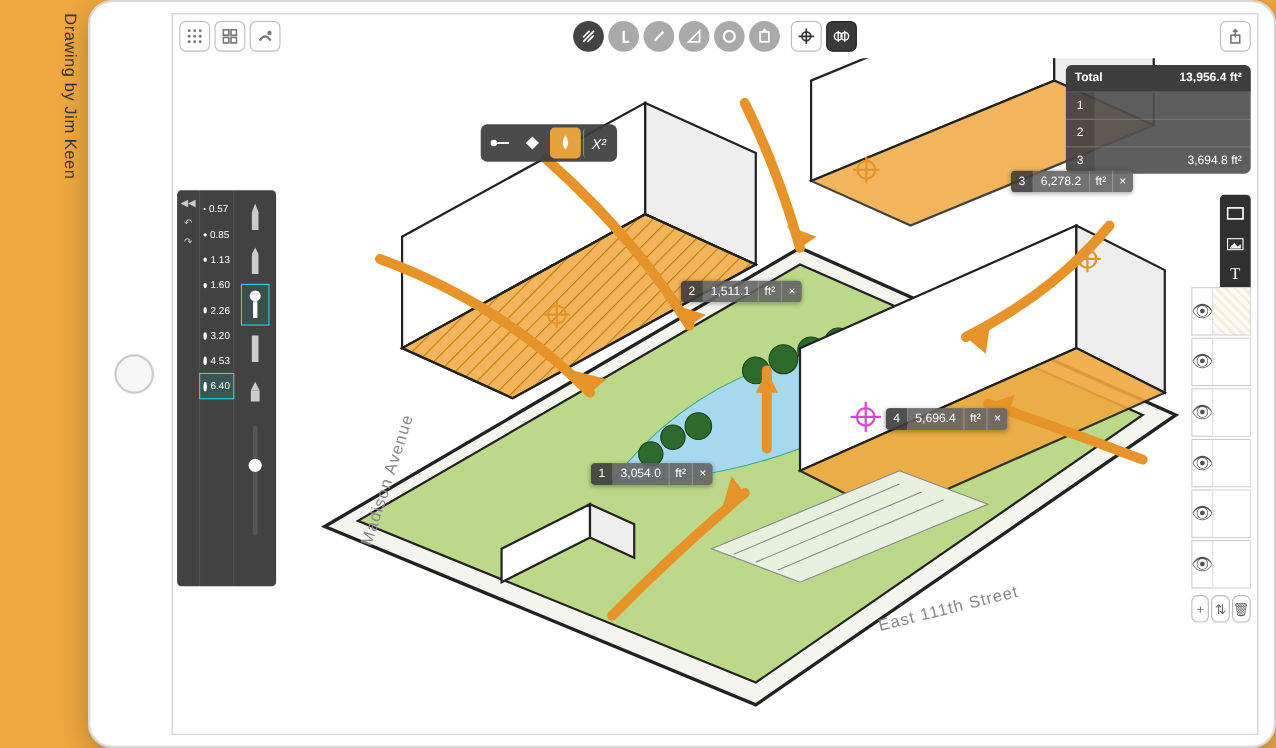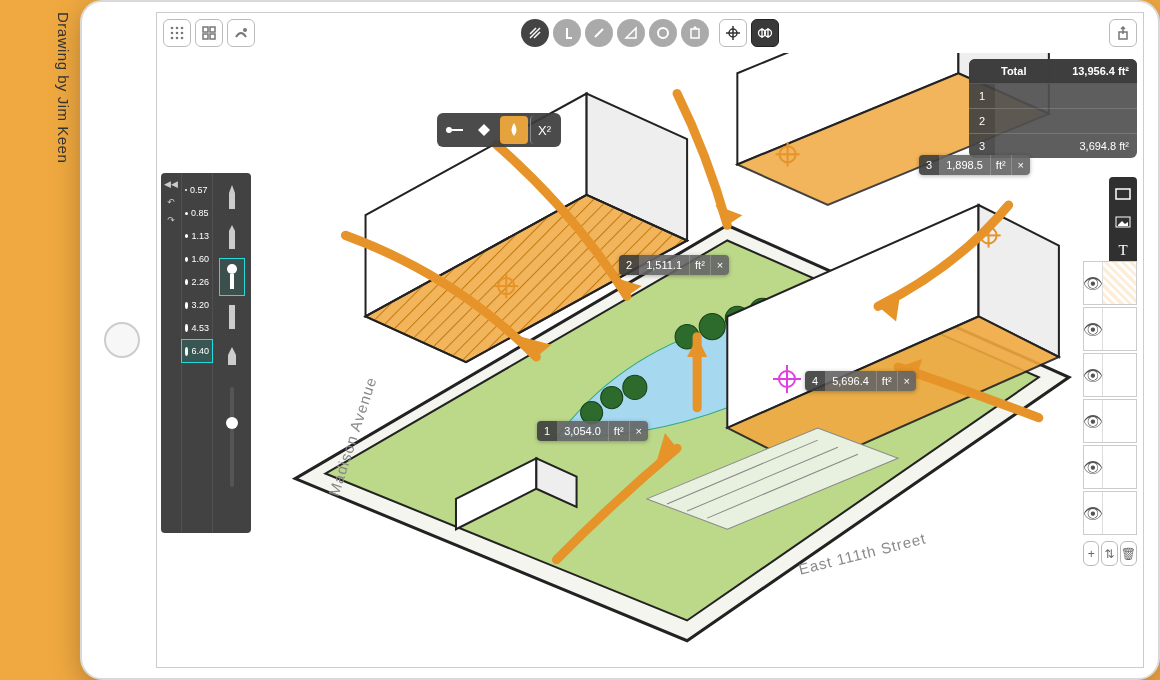--- a/index.html
+++ b/index.html
@@ -101,21 +101,21 @@
   border-bottom: 1px solid rgba(255,255,255,.15);
 }
 .area-row:last-child { border-bottom: none; }
 .area-row.header { background: rgba(60,60,60,.95); font-weight: 600; }
 .area-row .idx {
   width: 26px; padding: 6px 6px;
   background: rgba(0,0,0,.15);
   display: flex; align-items: center; justify-content: center;
 }
 .area-row .lab {
-  flex: 1; padding: 6px 8px; margin-left: 24px;
+  flex: 1; padding: 6px 8px;
 }
 .area-row .val {
   padding: 6px 8px; text-align: right;
   white-space: nowrap;
 }
 
 .left-tools {
   position: absolute;
   left: 4px; top: 160px;
   width: 90px; height: 360px;
@@ -170,20 +170,21 @@
 }
 
 .tool-popup {
   position: absolute;
   left: 280px; top: 100px;
   display: flex;
   background: rgba(60,60,60,.92);
   border-radius: 6px;
   padding: 3px;
   gap: 2px;
+  font-style: italic;
 }
 .tool-popup .pbtn {
   width: 28px; height: 28px;
   display: flex; align-items: center; justify-content: center;
   color: #fff; cursor: pointer;
   border-radius: 4px;
 }
 .tool-popup .pbtn.accent { background: #e6a23c; }
 
 .right-stack {
@@ -666,21 +667,21 @@
           <div class="cx">×</div>
         </div>
         <div class="callout" style="left: 462px; top: 242px;">
           <div class="cn">2</div>
           <div class="cv">1,511.1</div>
           <div class="cu">ft²</div>
           <div class="cx">×</div>
         </div>
         <div class="callout" style="left: 762px; top: 142px;">
           <div class="cn">3</div>
-          <div class="cv">1,898.5</div>
+          <div class="cv">6,278.2</div>
           <div class="cu">ft²</div>
           <div class="cx">×</div>
         </div>
         <div class="callout" style="left: 648px; top: 358px;">
           <div class="cn">4</div>
           <div class="cv">5,696.4</div>
           <div class="cu">ft²</div>
           <div class="cx">×</div>
         </div>
       </div>

